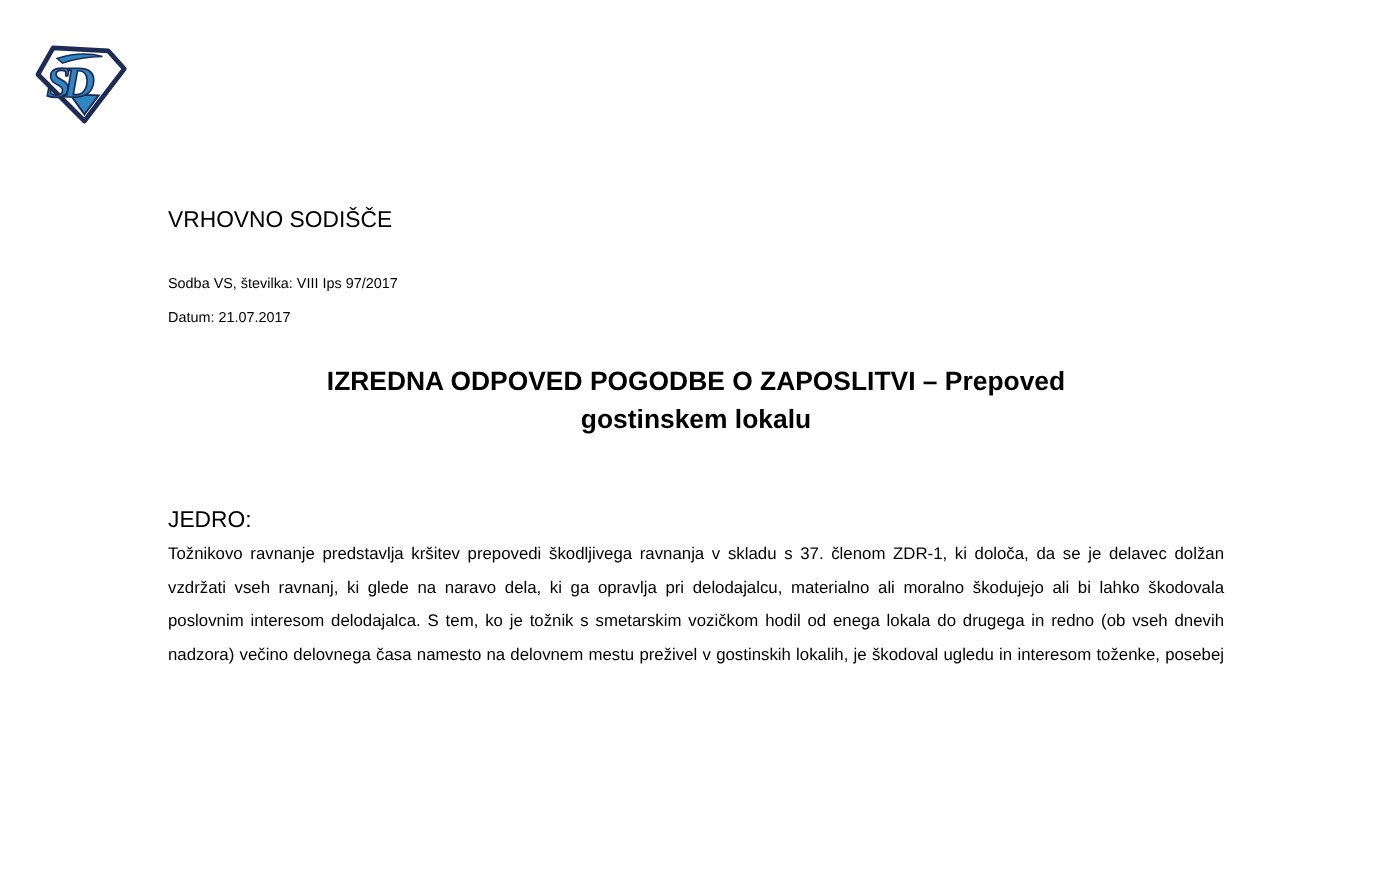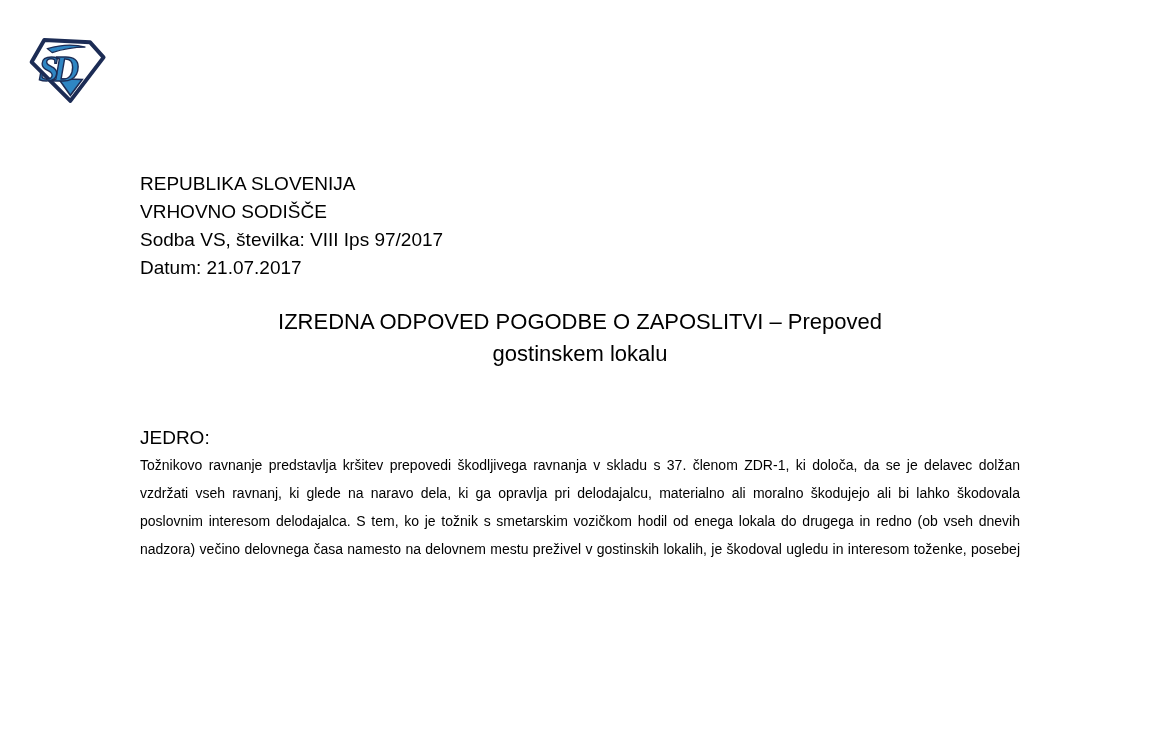--- a/index.html
+++ b/index.html
@@ -27,27 +27,28 @@
     position: absolute;
     left: 140px;
     top: 170px;
     width: 880px;
   }
   .header-block {
     font-size: 19px;
     line-height: 28px;
   }
   .case-block {
-    font-size: 19px;
+    margin-top: 24px;
+    font-size: 12px;
     line-height: 28px;
   }
   .doc-title {
     margin-top: 24px;
     font-size: 22px;
-    font-weight: normal;
+    font-weight: bold;
     line-height: 32px;
     text-align: center;
   }
   .jedro-heading {
     margin-top: 55px;
     font-size: 19px;
     font-weight: normal;
     line-height: 26px;
   }
   .jedro-body {
@@ -70,21 +71,20 @@
 
       <path d="M 24 16 Q 50 8 72 14 Q 50 14 30 21 Z" fill="#2f86c3" stroke="#1c2c55" stroke-width="1.5"></path>
 
       <text x="13" y="57" font-family="Liberation Serif, DejaVu Serif, serif" font-size="46" font-weight="bold" font-style="italic" fill="#2f86c3" stroke="#1c2c55" stroke-width="1.8" letter-spacing="-8">SD</text>
     </svg>
   </div>
 
   <div class="content">
 
     <div class="header-block">
-      <div>REPUBLIKA SLOVENIJA</div>
       <div>VRHOVNO SODIŠČE</div>
     </div>
 
     <div class="case-block">
       <div>Sodba VS, številka: VIII Ips 97/2017</div>
       <div>Datum: 21.07.2017</div>
     </div>
 
     <div class="doc-title">
       <div>IZREDNA ODPOVED POGODBE O ZAPOSLITVI – Prepoved</div>

